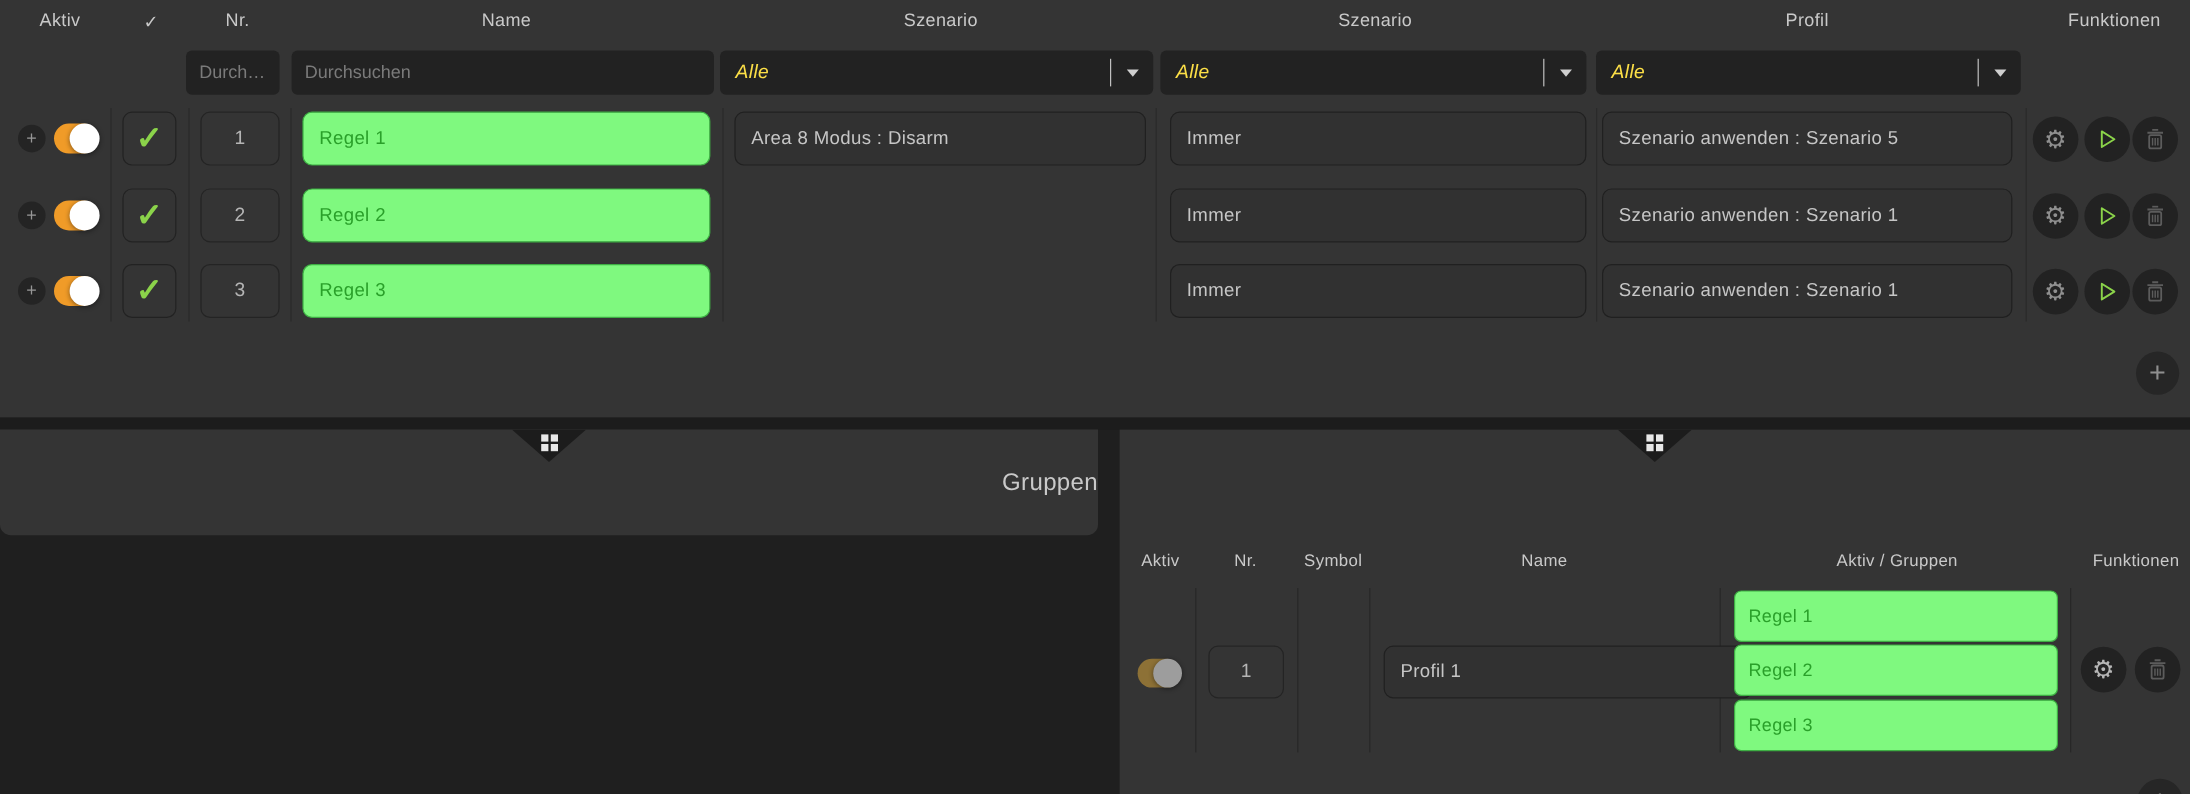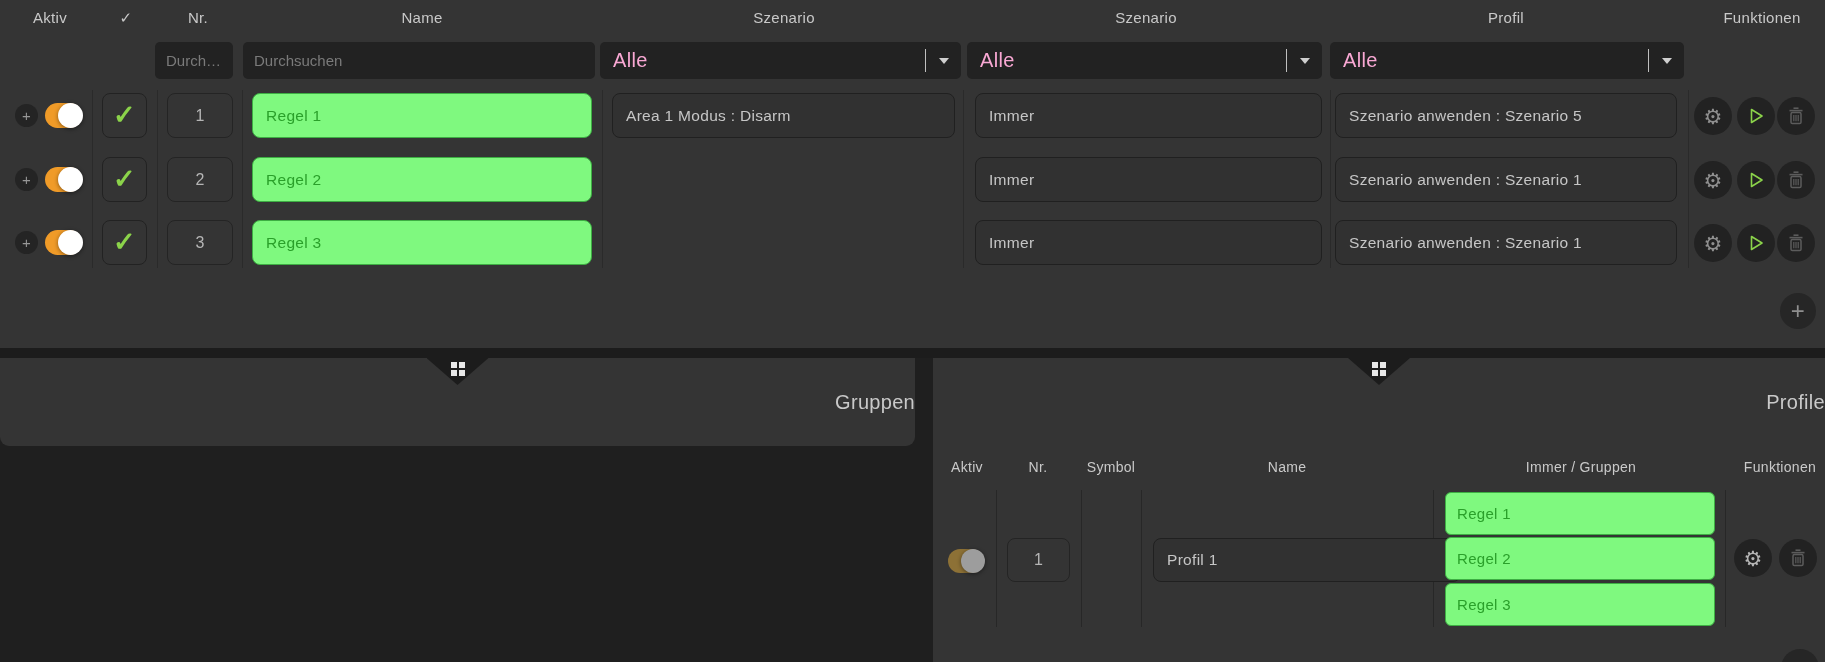--- a/index.html
+++ b/index.html
@@ -8,21 +8,21 @@
 
   
   .rules-table{position:absolute;left:0;top:0;width:1825px;height:348px;background:#343434;}
   .hdr{position:absolute;top:9px;transform:translateX(-50%);color:#c9c9c9;font-size:15px;white-space:nowrap;}
   .filter-input{position:absolute;top:42px;height:37px;background:#222222;border:none;border-radius:5px;
                 color:#dddddd;font-size:15px;padding:0 11px;box-sizing:border-box;outline:none;
                 font-family:"Liberation Sans",sans-serif;text-overflow:ellipsis;}
   .filter-input::placeholder{color:#7a7a7a;opacity:1;text-overflow:ellipsis;}
   .select{position:absolute;top:42px;height:37px;background:#222222;border-radius:5px;display:flex;
           align-items:center;box-sizing:border-box;padding-left:13px;cursor:pointer;}
-  .select-value{color:#f9a8d4;font-size:20px;flex:1;}
+  .select-value{color:#fde047;font-size:16px;flex:1;font-style:italic;}
   .select-sep{width:1px;height:23px;background:#c0c0c0;margin-right:13px;}
   .select-arrow{width:0;height:0;border-left:5px solid transparent;border-right:5px solid transparent;
                 border-top:6px solid #cfcfcf;margin-right:12px;}
   .vsep{position:absolute;width:1px;background:#2a2a2a;}
 
   .rule-row{position:absolute;left:0;width:1825px;height:45px;}
   .mini-plus{position:absolute;left:15px;top:11px;width:23px;height:23px;border-radius:50%;background:#242424;
              color:#979797;font-size:15px;display:flex;align-items:center;justify-content:center;cursor:pointer;}
   .toggle{position:absolute;left:45px;top:10px;width:37px;height:25px;border-radius:13px;background:#f09b28;cursor:pointer;}
   .toggle .knob{position:absolute;right:-1px;top:0;width:25px;height:25px;border-radius:50%;background:#ffffff;
@@ -107,21 +107,21 @@
     <div class="rule-row" style="top:93px">
       <div class="mini-plus">+</div>
       <div class="toggle">
           <div class="knob"></div>
         </div>
       <div class="checkbox">
           <span class="check">✓</span>
         </div>
       <div class="cellbox numbox" style="left:167px;width:66px">1</div>
       <div class="cellbox greenbox" style="left:252px;width:340px">Regel 1</div>
-      <div class="cellbox" style="left:612px;width:343px">Area 1 Modus : Disarm</div>
+      <div class="cellbox" style="left:612px;width:343px">Area 8 Modus : Disarm</div>
       <div class="cellbox" style="left:975px;width:347px">Immer</div>
       <div class="cellbox" style="left:1335px;width:342px">Szenario anwenden : Szenario 5</div>
       <div class="circle-btn" style="left:1694px">
           <span class="gear">⚙</span>
         </div>
       <div class="circle-btn" style="left:1737px">
         <svg width="18" height="18" viewBox="0 0 18 18">
             <polygon points="4.5,2.5 15,9 4.5,15.5" fill="none" stroke="#8bd34a" stroke-width="1.6" stroke-linejoin="round"></polygon>
           </svg>
       </div>
@@ -220,27 +220,26 @@
 
   <section class="panel profile">
     <div class="notch">
       <div class="grid-icon">
           <i></i>
           <i></i>
           <i></i>
           <i></i>
         </div>
     </div>
-    <div class="panel-title">Profile</div>
 
     <div class="phdr" style="left:34px">Aktiv</div>
     <div class="phdr" style="left:105px">Nr.</div>
     <div class="phdr" style="left:178px">Symbol</div>
     <div class="phdr" style="left:354px">Name</div>
-    <div class="phdr" style="left:648px">Immer / Gruppen</div>
+    <div class="phdr" style="left:648px">Aktiv / Gruppen</div>
     <div class="phdr" style="left:847px">Funktionen</div>
 
     <div class="pv" style="left:63px"></div>
     <div class="pv" style="left:148px"></div>
     <div class="pv" style="left:208px"></div>
     <div class="pv" style="left:500px"></div>
     <div class="pv" style="left:792px"></div>
 
     <div class="profile-row">
       <div class="toggle dim" style="left:15px;top:191px">

